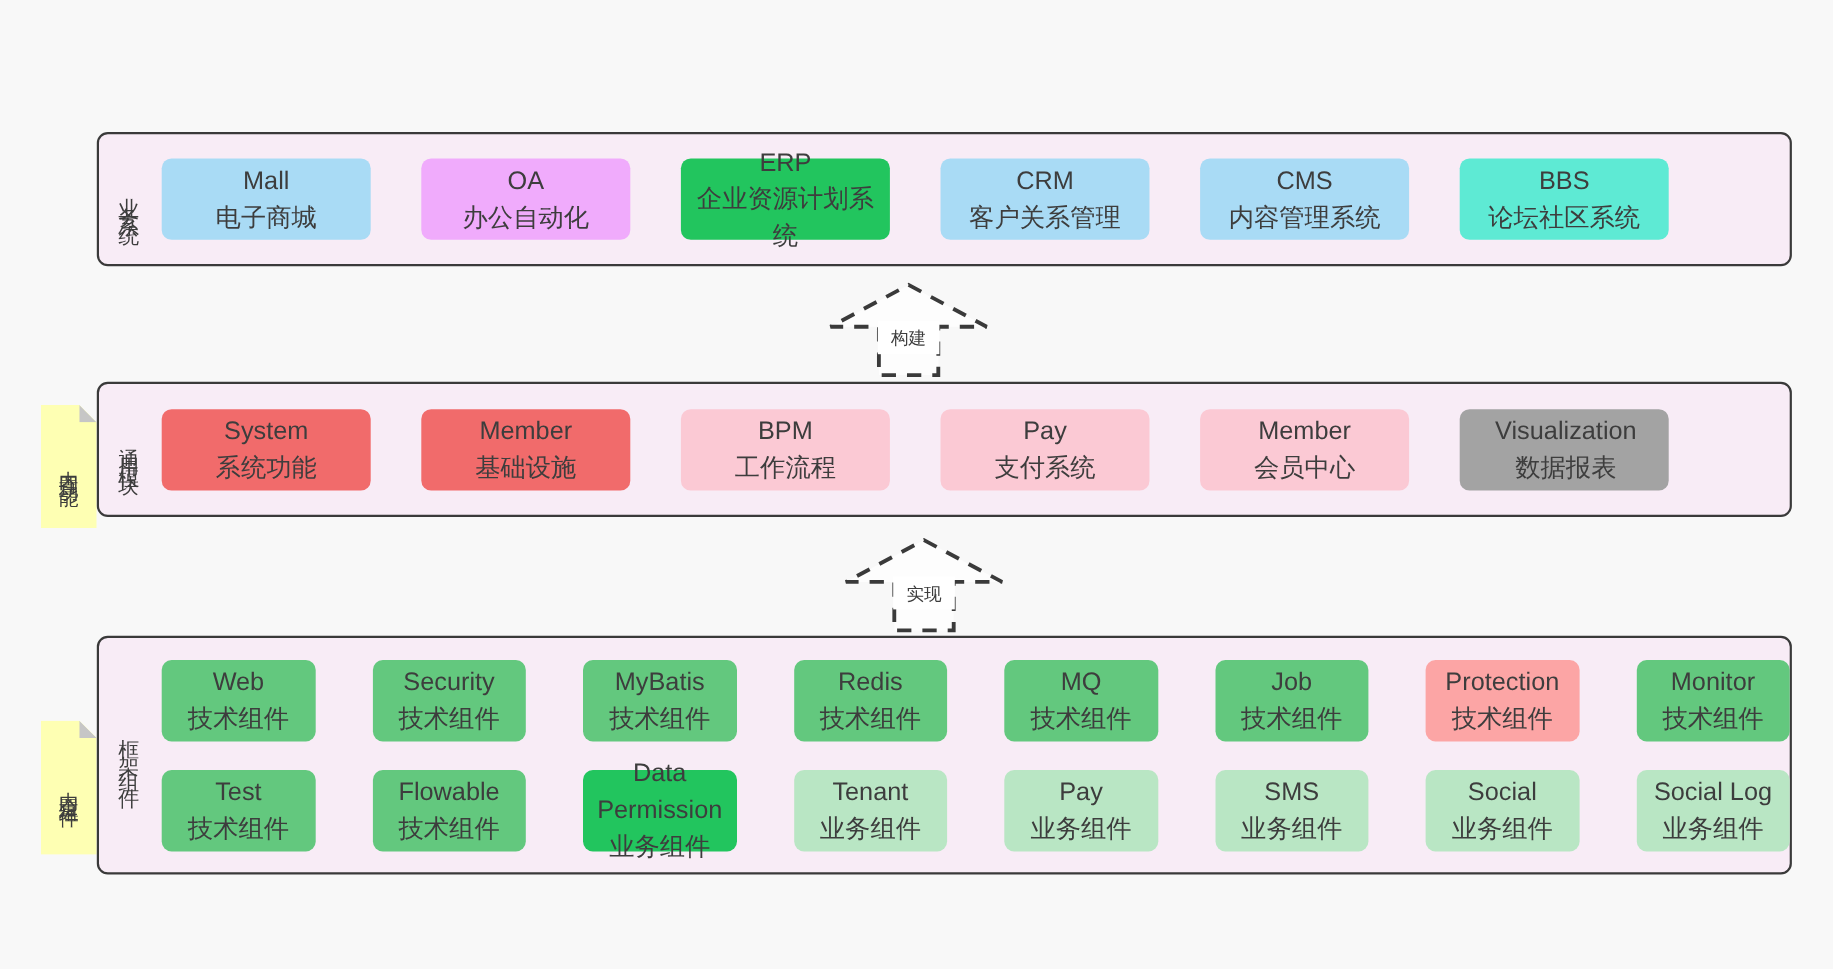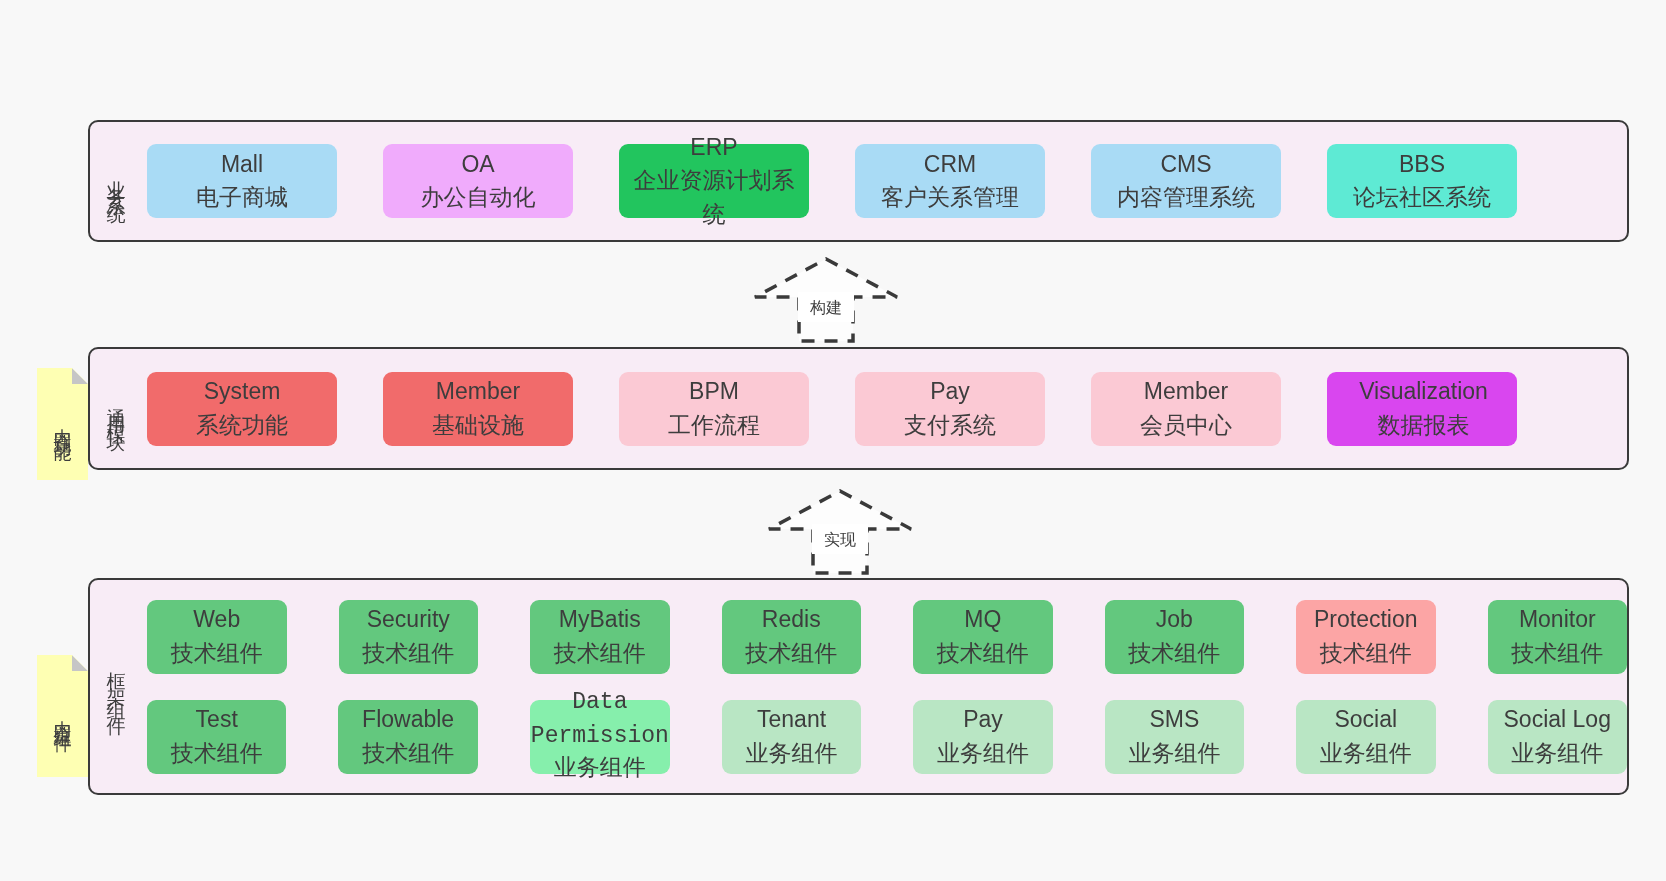--- a/index.html
+++ b/index.html
@@ -136,21 +136,21 @@
             <div>工作流程</div>
           </div>
           <div class="box" style="background: rgb(251, 201, 212);">
             <div>Pay</div>
             <div>支付系统</div>
           </div>
           <div class="box" style="background: rgb(251, 201, 212);">
             <div>Member</div>
             <div>会员中心</div>
           </div>
-          <div class="box" style="background: #d946ef; padding-left: 13px;">
+          <div class="box" style="background: #a3a3a3; padding-left: 13px;">
             <div>Visualization</div>
             <div>数据报表</div>
           </div>
         </div>
       </div>
   </section>
 
   <section class="layer" id="layer-components">
     <span class="layer-label">框架组件</span>
     <div class="rows rows-narrow">
@@ -190,21 +190,21 @@
         </div>
         <div class="row">
           <div class="box" style="background: rgb(99, 200, 126);">
             <div>Test</div>
             <div>技术组件</div>
           </div>
           <div class="box" style="background: rgb(99, 200, 126);">
             <div>Flowable</div>
             <div>技术组件</div>
           </div>
-          <div class="box" style="background: #86efac; font-family: Liberation Mono, monospace;">
+          <div class="box" style="background: #22c55e;">
             <div>Data Permission</div>
             <div>业务组件</div>
           </div>
           <div class="box" style="background: rgb(185, 230, 196);">
             <div>Tenant</div>
             <div>业务组件</div>
           </div>
           <div class="box" style="background: rgb(185, 230, 196);">
             <div>Pay</div>
             <div>业务组件</div>

